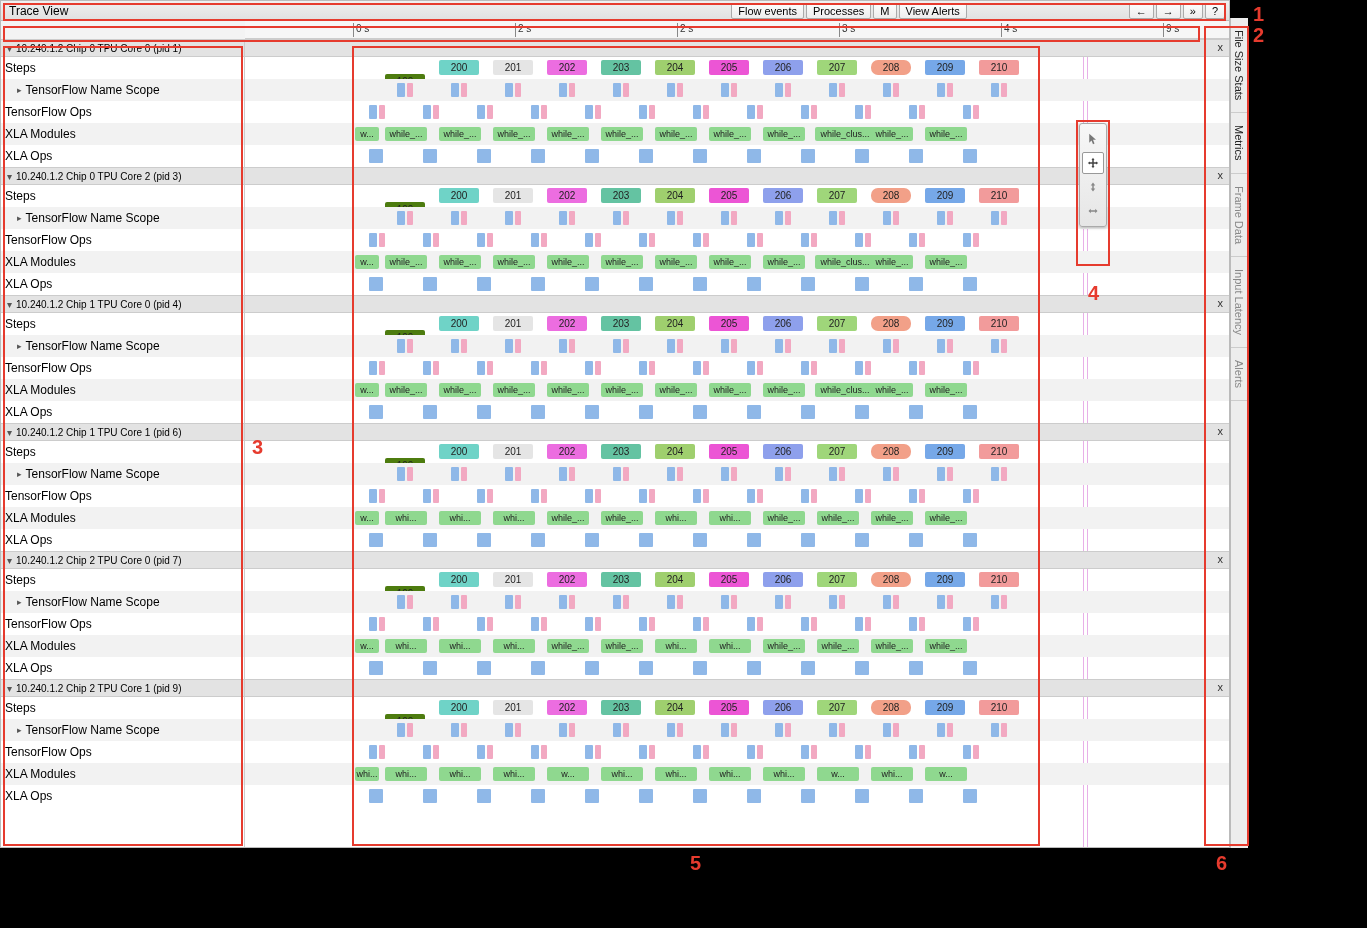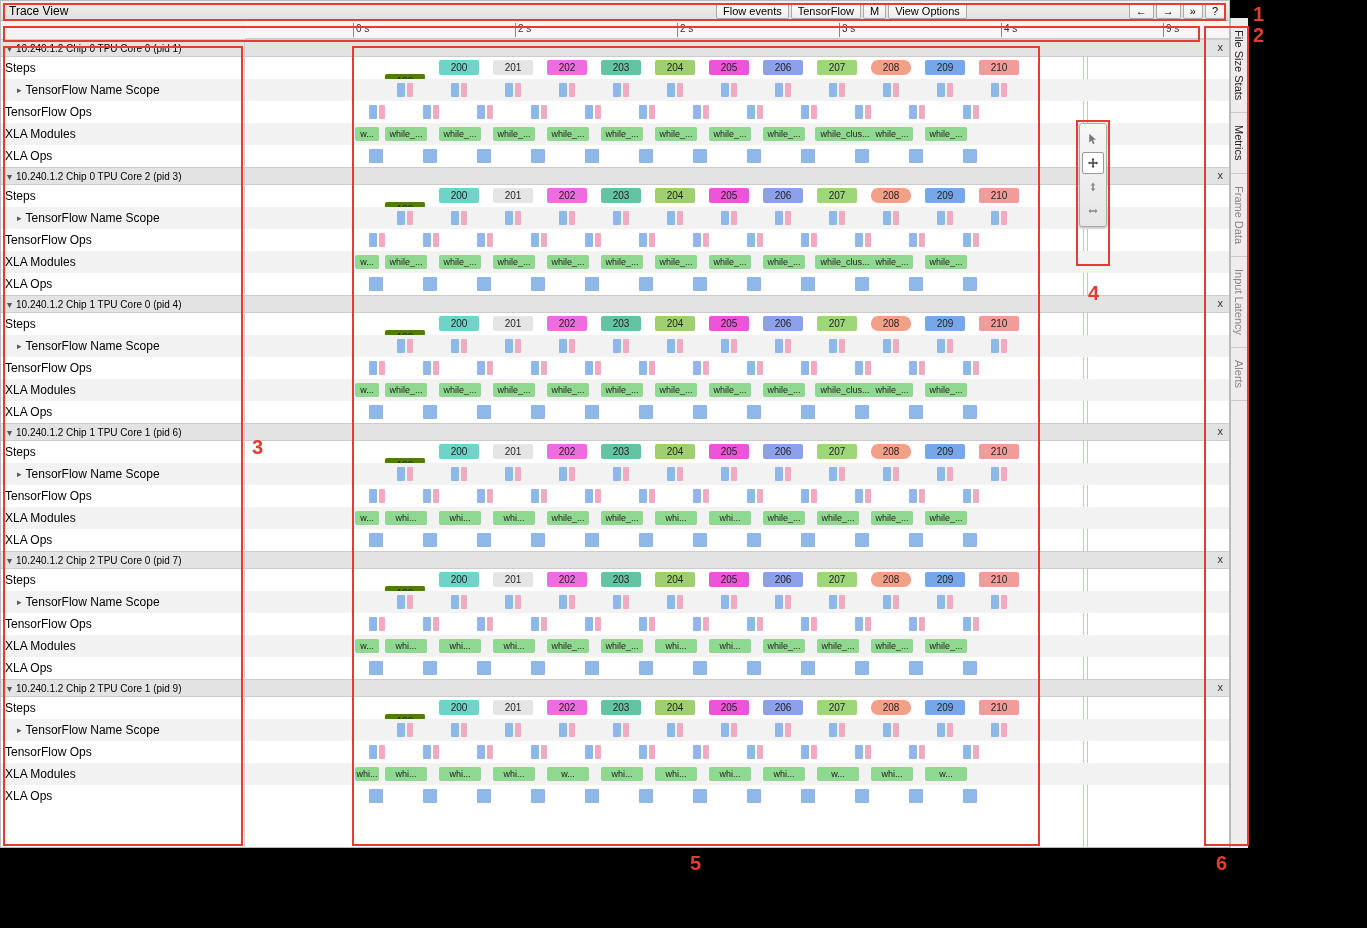--- a/index.html
+++ b/index.html
@@ -218,23 +218,23 @@
 </style>
 </head>
 <body>
 
 <div class="app">
 
   <div class="topbar">
     <div class="title">Trace View</div>
     <div class="spacer"></div>
     <div class="btn">Flow events</div>
-    <div class="btn">TensorFlow</div>
+    <div class="btn">Processes</div>
     <div class="btn icon">M</div>
-    <div class="btn">View Options</div>
+    <div class="btn">View Alerts</div>
     <div style="width:160px"></div>
     <div class="btn icon">←</div>
     <div class="btn icon">→</div>
     <div class="btn icon">»</div>
     <div class="btn icon">?</div>
   </div>
 
   <div class="ruler" id="ruler">
       <div class="tick" style="left: 108px;">0 s</div>
       <div class="tick" style="left: 270px;">2 s</div>

